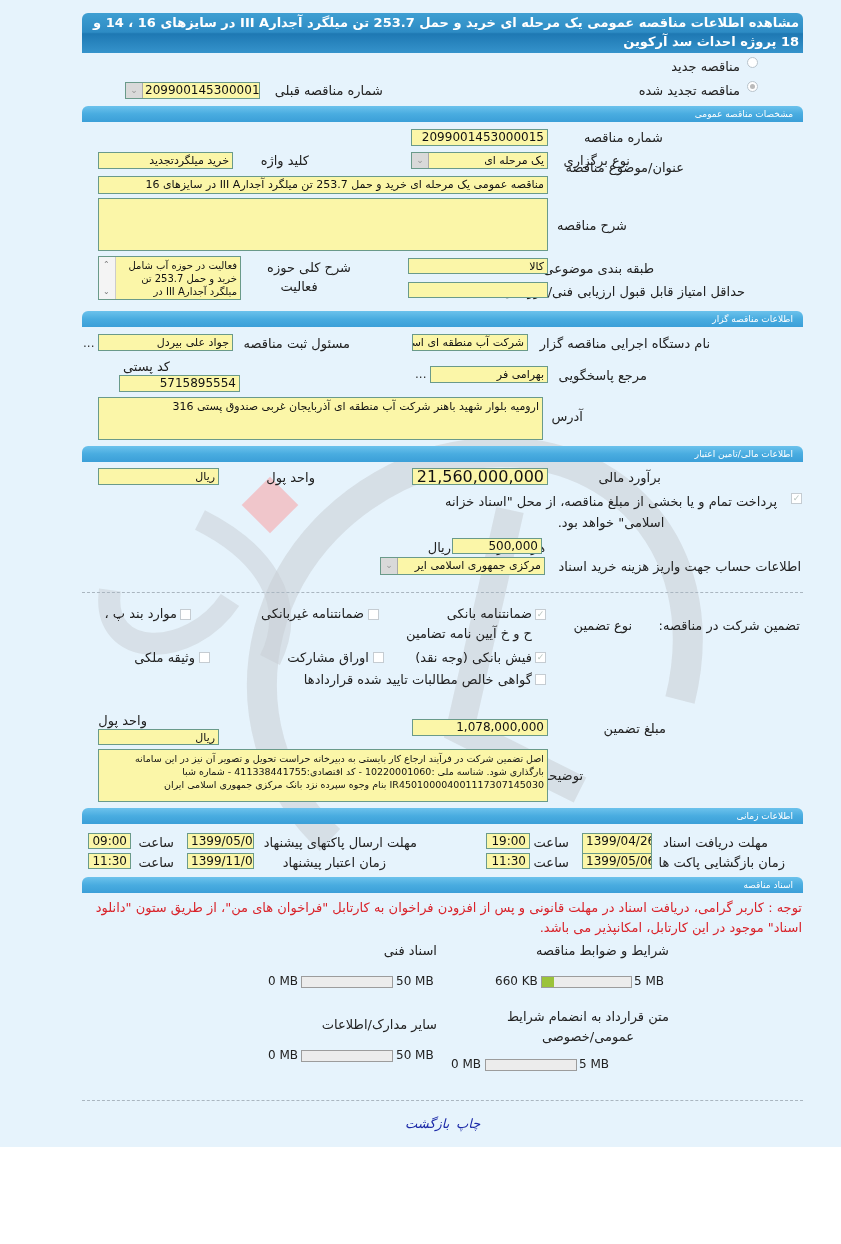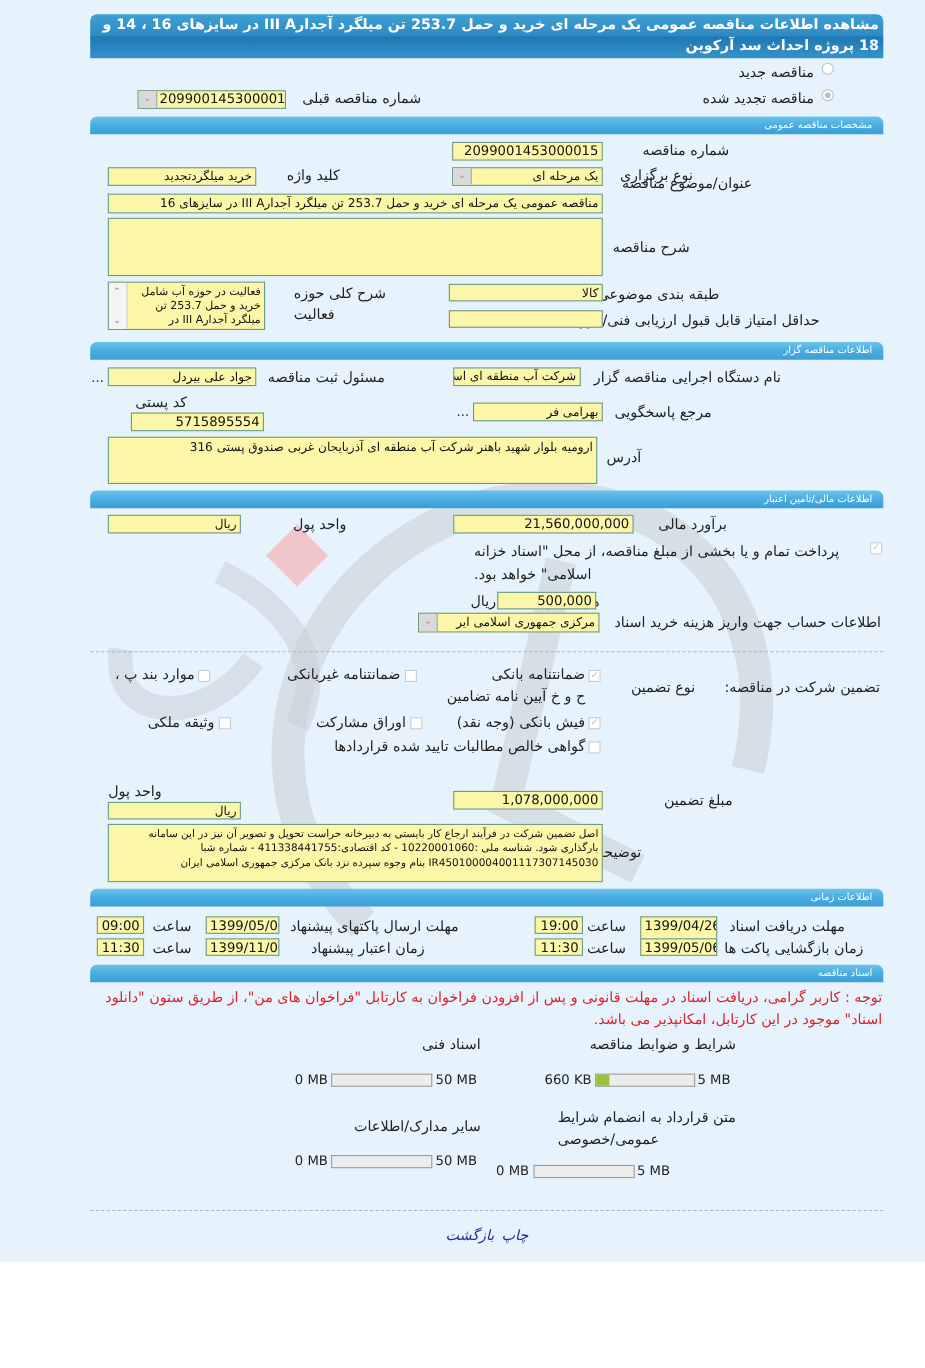--- a/index.html
+++ b/index.html
@@ -5,21 +5,21 @@
   html, body { margin:0; padding:0; background:#ffffff; }
   body { width:841px; height:1244px; position:relative; font-family:"DejaVu Sans", sans-serif; color:#222; overflow:hidden; }
   .page { position:absolute; left:0; top:0; width:841px; height:1147px; background:#e6f3fc; direction:rtl; }
   .title-bar { position:absolute; left:82px; top:13px; width:721px; height:40px;
     background:linear-gradient(#3f9fd2 0%, #2d8bc4 48%, #1e78b3 52%, #3593cb 100%);
     border-radius:6px 6px 0 0; color:#fff; font-weight:bold; font-size:13px; line-height:19px;
     padding:0 4px; box-sizing:border-box; text-align:right; }
   .section-hdr { position:absolute; left:82px; width:721px; height:16px;
     background:linear-gradient(#6cc2ec 0%, #49ace0 50%, #3b9fd8 100%);
     border-radius:6px 6px 0 0; color:#fff; font-size:9px; line-height:16px; padding-right:10px; box-sizing:border-box; text-align:right; }
-  .lbl { position:absolute; font-size:13px; color:#222; white-space:nowrap; text-align:left; }
+  .lbl { position:absolute; font-size:13px; color:#222; white-space:nowrap; text-align:center; }
   .fld { position:absolute; background:#fbf6a8; border:1px solid #6a9a8a; box-sizing:border-box;
     font-size:11px; line-height:15px; padding:0 3px; overflow:hidden; white-space:nowrap; direction:rtl; text-align:right; color:#111; }
   .fld.ltr { direction:ltr; text-align:right; }
   .fld.area { white-space:normal; line-height:13px; font-size:10px; padding-top:2px; }
   .dd-btn { position:absolute; top:0; left:0; width:16px; height:100%; background:#d9d9d9; border-right:1px solid #aaa; color:#999; font-size:9px; text-align:center; line-height:15px; }
   .radio { position:absolute; width:11px; height:11px; border-radius:50%; border:1px solid #b9c4cc; background:#fff; box-sizing:border-box; }
   .radio.on::after { content:""; position:absolute; left:2px; top:2px; width:5px; height:5px; border-radius:50%; background:#bbb; }
   .chk { position:absolute; width:11px; height:11px; border:1px solid #c5ccd2; background:#fff; box-sizing:border-box; font-size:9px; line-height:9px; color:#b8c4bf; text-align:center; }
   .dots { position:absolute; font-size:12px; color:#333; }
   .dash { position:absolute; left:82px; width:721px; border-top:1px dashed #aab6c0; }
@@ -105,21 +105,21 @@
 
   <div class="lbl" style="right:671px;top:359px">کد پستی</div>
   <div class="fld ltr" style="left:119px;top:375px;width:121px;height:17px;font-size:12px">5715895554</div>
 
   <div class="lbl" style="right:258px;top:409px">آدرس</div>
   <div class="fld area" style="left:98px;top:397px;width:445px;height:43px;font-size:11px">ارومیه بلوار شهید باهنر شرکت آب منطقه ای آذربایجان غربی صندوق پستی 316</div>
 
   <div class="section-hdr" style="top:446px">اطلاعات مالی/تامین اعتبار</div>
 
   <div class="lbl" style="right:180px;top:470px">برآورد مالی</div>
-  <div class="fld ltr" style="left:412px;top:468px;width:164px;height:17px;font-size:12px">21,560,000,000</div>
+  <div class="fld ltr" style="left:412px;top:468px;width:136px;height:17px;font-size:16px">21,560,000,000</div>
   <div class="lbl" style="right:526px;top:470px">واحد پول</div>
   <div class="fld" style="left:98px;top:468px;width:121px;height:17px">ریال</div>
 
   <div class="chk" style="left:791px;top:493px">✓</div>
   <div class="lbl" style="right:50px;top:491px;width:360px;white-space:normal;line-height:21px">پرداخت تمام و یا بخشی از مبلغ مناقصه، از محل "اسناد خزانه اسلامی" خواهد بود.</div>
 
   <div class="lbl" style="right:296px;top:540px">هزینه خرید اسناد</div>
   <div class="fld ltr" style="left:452px;top:538px;width:90px;height:16px;font-size:12px">500,000</div>
   <div class="lbl" style="right:390px;top:540px">ریال</div>
 

